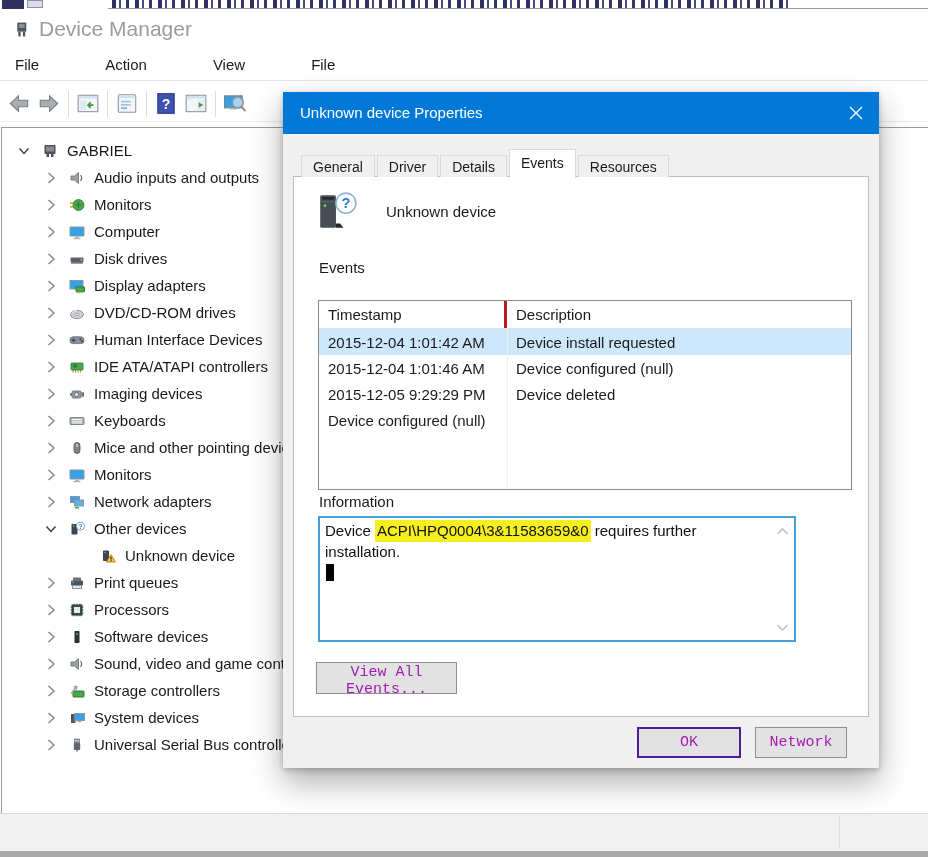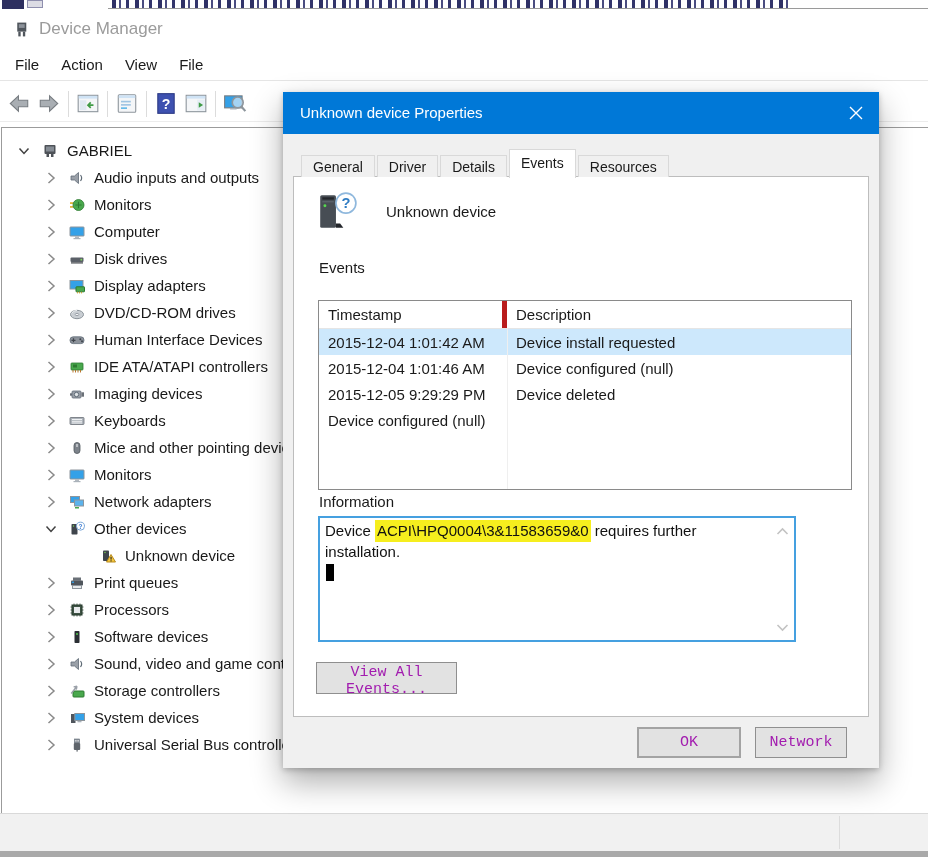--- a/index.html
+++ b/index.html
@@ -11,22 +11,22 @@
   .top-sliver{top:0;left:0;right:0;height:10px;background:#fff;}
   .ts-b1{position:absolute;left:2px;top:0;width:22px;height:9px;background:#2e3060;}
   .ts-b2{position:absolute;left:27px;top:0;width:16px;height:8px;background:#dcdce4;border:1px solid #8f8fae;box-sizing:border-box;}
   .ts-noise{position:absolute;left:112px;top:0;width:678px;height:8px;
     background:repeating-linear-gradient(90deg,#2f3166 0 4px,#fff 4px 7px,#4a4c80 7px 9px,#fff 9px 14px,#33356b 14px 17px,#fff 17px 23px);}
   .ts-line{position:absolute;left:108px;right:0;top:8px;height:1px;background:#9a9a9a;}
 
   
   .dm-titlebar{top:10px;left:0;right:0;height:38px;background:#fff;display:flex;align-items:center;}
   .dm-app-icon{margin-left:13px;width:17px;height:17px;display:inline-flex;}
-  .dm-title{margin-left:9px;font-size:17px;color:#9b9b9b;}
-  .dm-menubar{top:48px;left:0;right:0;height:32px;display:flex;align-items:center;padding-left:4px;background:#fff;}
+  .dm-title{margin-left:9px;font-size:21px;color:#9b9b9b;}
+  .dm-menubar{top:48px;left:0;right:0;height:32px;display:flex;align-items:center;padding-left:4px;background:#fff;gap:44px;}
   .menu-item{font-size:15px;color:#1a1a1a;padding:4px 11px;cursor:default;}
   .dm-menusep{top:80px;left:0;right:0;height:1px;background:#e5e5e5;}
   .dm-toolbar{top:81px;left:0;right:0;height:45px;background:#fff;display:flex;align-items:center;padding-left:4px;}
   .tb-btn{width:30px;height:28px;display:inline-flex;align-items:center;justify-content:center;}
   .tb-sep{width:1px;height:26px;background:#dcdcdc;margin:0 4px;}
   .tb-line{top:121px;left:0;right:0;height:1px;background:#ececec;}
 
   .dm-content{top:127px;left:1px;right:0;bottom:44px;background:#fff;
     border-top:1px solid #9b9b9b;border-left:1px solid #9b9b9b;padding-top:9px;box-sizing:border-box;}
   .tree-row{display:flex;align-items:center;height:27px;white-space:nowrap;}
@@ -57,40 +57,40 @@
   .dev-header{position:absolute;left:22px;top:14px;display:flex;align-items:flex-start;}
   .dev-icon{width:42px;height:42px;display:inline-flex;}
   .dev-name{margin-left:28px;margin-top:12px;font-size:15px;color:#1a1a1a;}
   .section-label{position:absolute;left:25px;font-size:15px;color:#1a1a1a;}
   .events-label{top:82px;}
   .info-label{top:316px;}
 
   .events-table{position:absolute;left:24px;top:123px;width:534px;height:190px;background:#fff;
     border:1px solid #8a8a8a;box-sizing:border-box;overflow:hidden;}
   .ev-header{display:flex;height:27px;border-bottom:1px solid #e5e5e5;align-items:center;font-size:15px;color:#1a1a1a;}
-  .ev-col1{width:188px;padding-left:9px;box-sizing:border-box;border-right:5px solid #b91c1c;height:100%;display:flex;align-items:center;}
+  .ev-col1{width:188px;padding-left:9px;box-sizing:border-box;border-right:3px solid #b91c1c;height:100%;display:flex;align-items:center;}
   .ev-col2{flex:1;padding-left:9px;display:flex;align-items:center;height:100%;}
   .ev-row{display:flex;height:26px;font-size:15px;color:#1a1a1a;align-items:center;}
   .ev-row .c1{width:188px;padding-left:9px;box-sizing:border-box;}
   .ev-row .c2{flex:1;padding-left:9px;}
   .ev-row.selected{background:#cde8fc;}
   .ev-colline{position:absolute;left:188px;top:27px;bottom:0;width:1px;background:#efefef;}
 
   .info-box{position:absolute;left:24px;top:339px;width:478px;height:126px;background:#fff;
     border:2px solid #45a0e0;box-sizing:border-box;padding:2px 26px 2px 5px;font-size:15px;line-height:21px;color:#111;}
   .hl{background:#f6ee1e;padding:2px 2px 3px 2px;}
   .caret{width:8px;height:17px;background:#000;margin-top:2px;margin-left:1px;}
   .scroll-up,.scroll-down{position:absolute;right:4px;width:16px;height:14px;display:flex;align-items:center;justify-content:center;}
   .scroll-up{top:6px;}
   .scroll-down{bottom:6px;}
 
   .btn{font-family:Liberation Mono, monospace;font-size:15px;color:#a21caf;background:#e2e2e2;
     border:1px solid #8f8f8f;box-sizing:border-box;}
   .view-all{position:absolute;left:22px;top:485px;width:141px;height:32px;}
-  .btn-ok{position:absolute;left:354px;top:635px;width:104px;height:31px;border:2px solid #a3a3a3;background:#e2e2e2;}
+  .btn-ok{position:absolute;left:354px;top:635px;width:104px;height:31px;border:2px solid #4c1d95;background:#e2e2e2;}
   .btn-cancel{position:absolute;left:472px;top:635px;width:92px;height:31px;}
 </style>
 </head>
 <body>
 
 <div class="abs top-sliver">
   <div class="ts-b1"></div>
   <div class="ts-b2"></div>
   <div class="ts-noise"></div>
   <div class="ts-line"></div>

